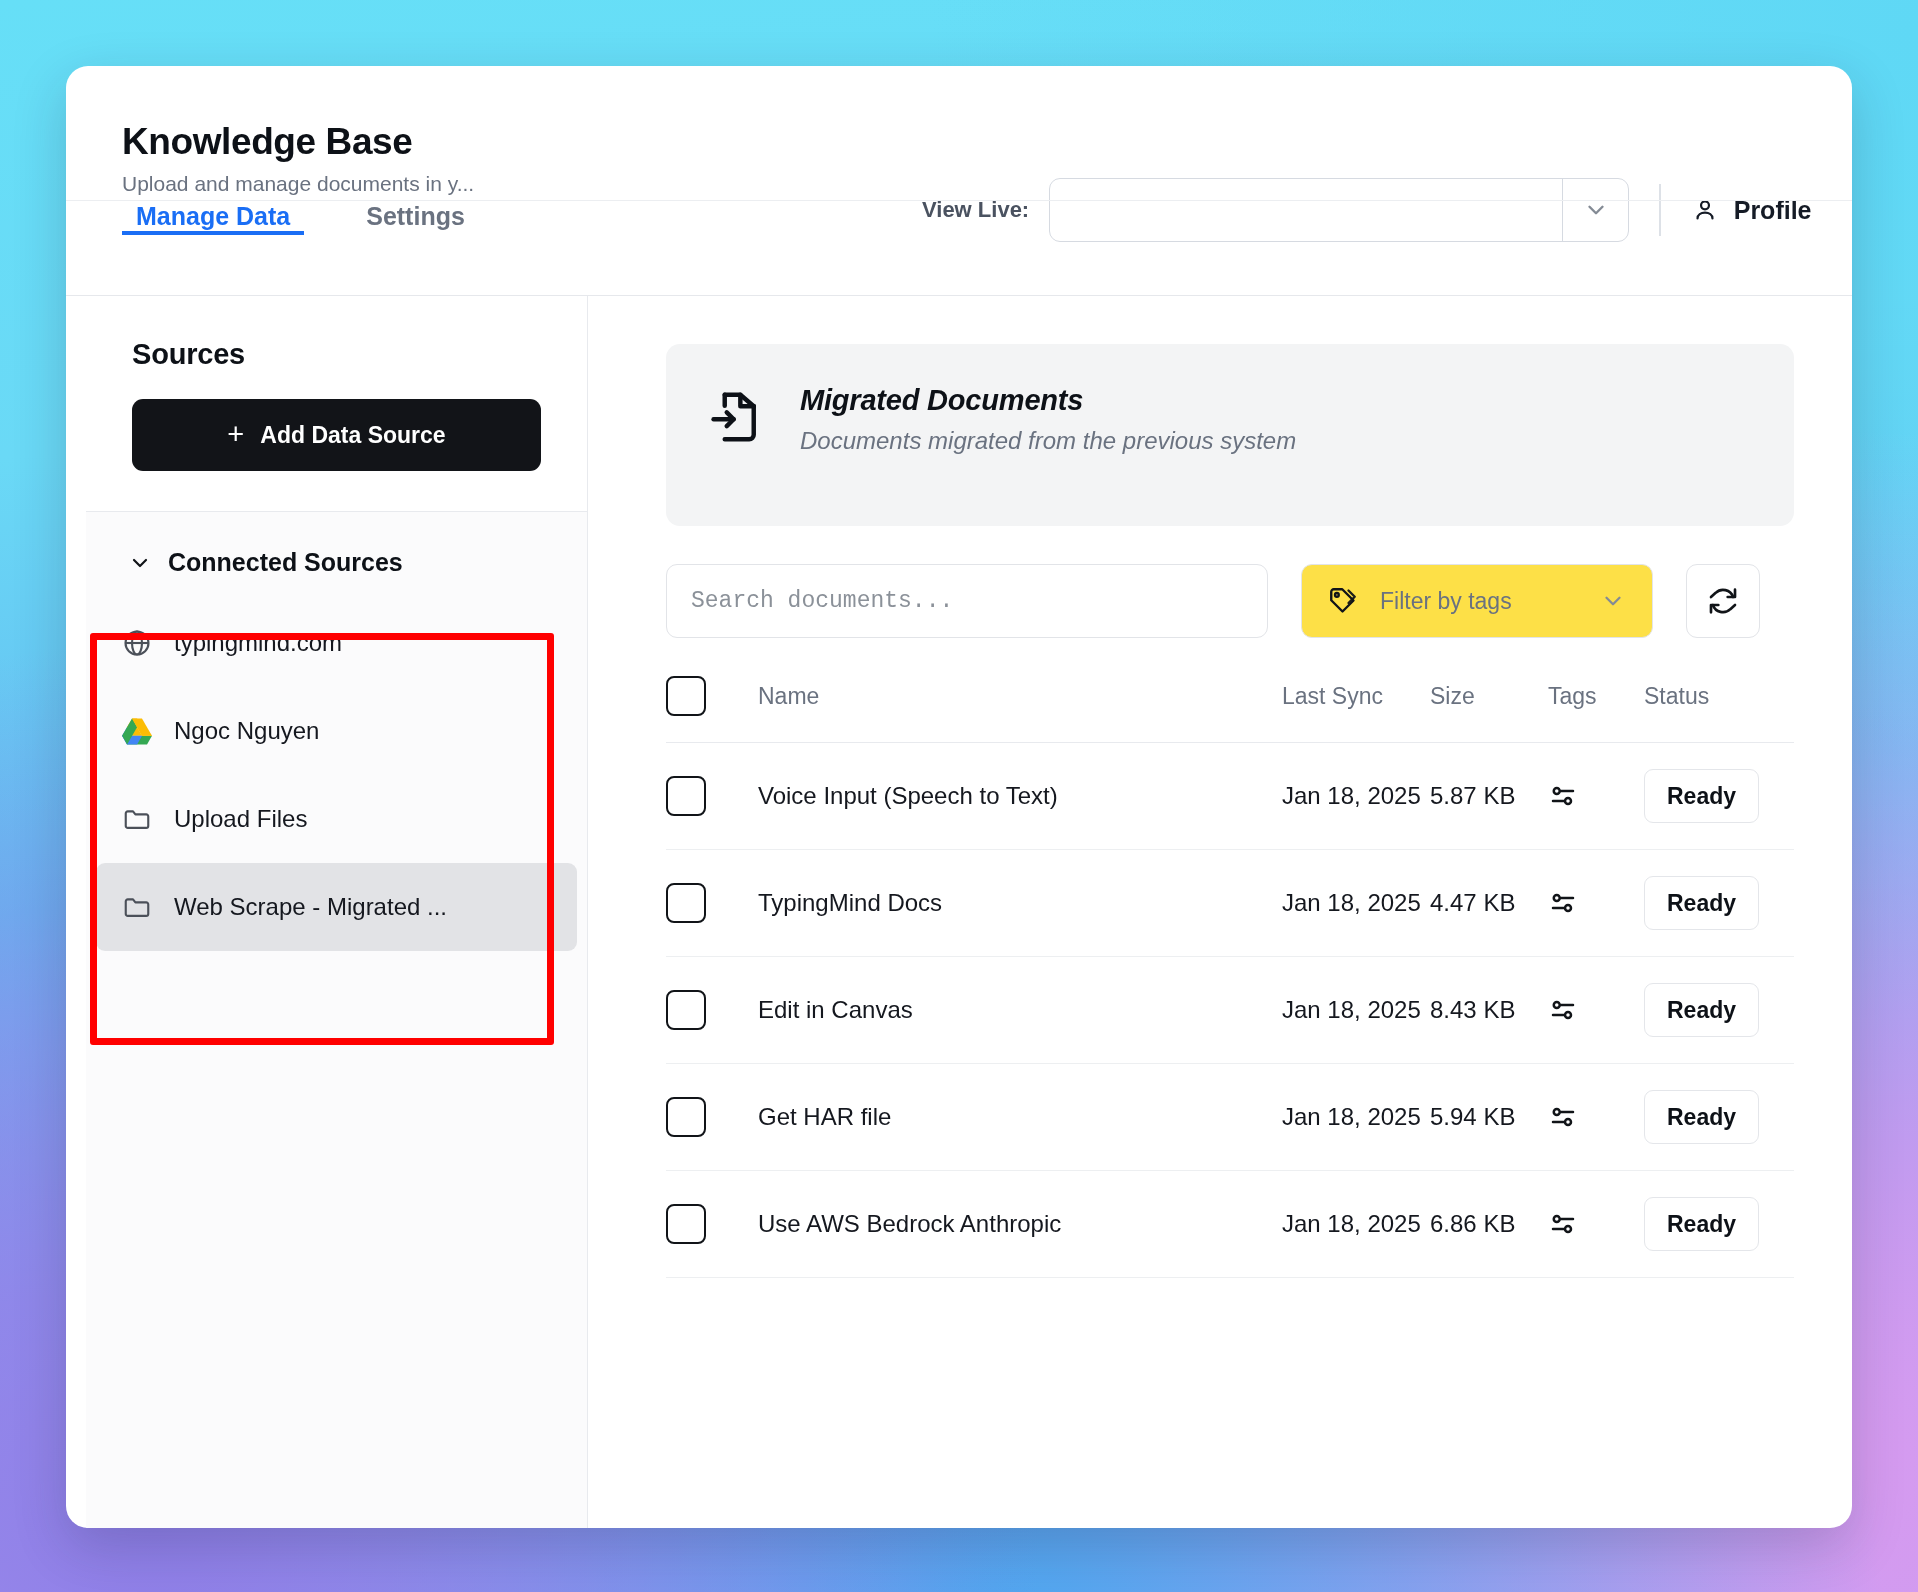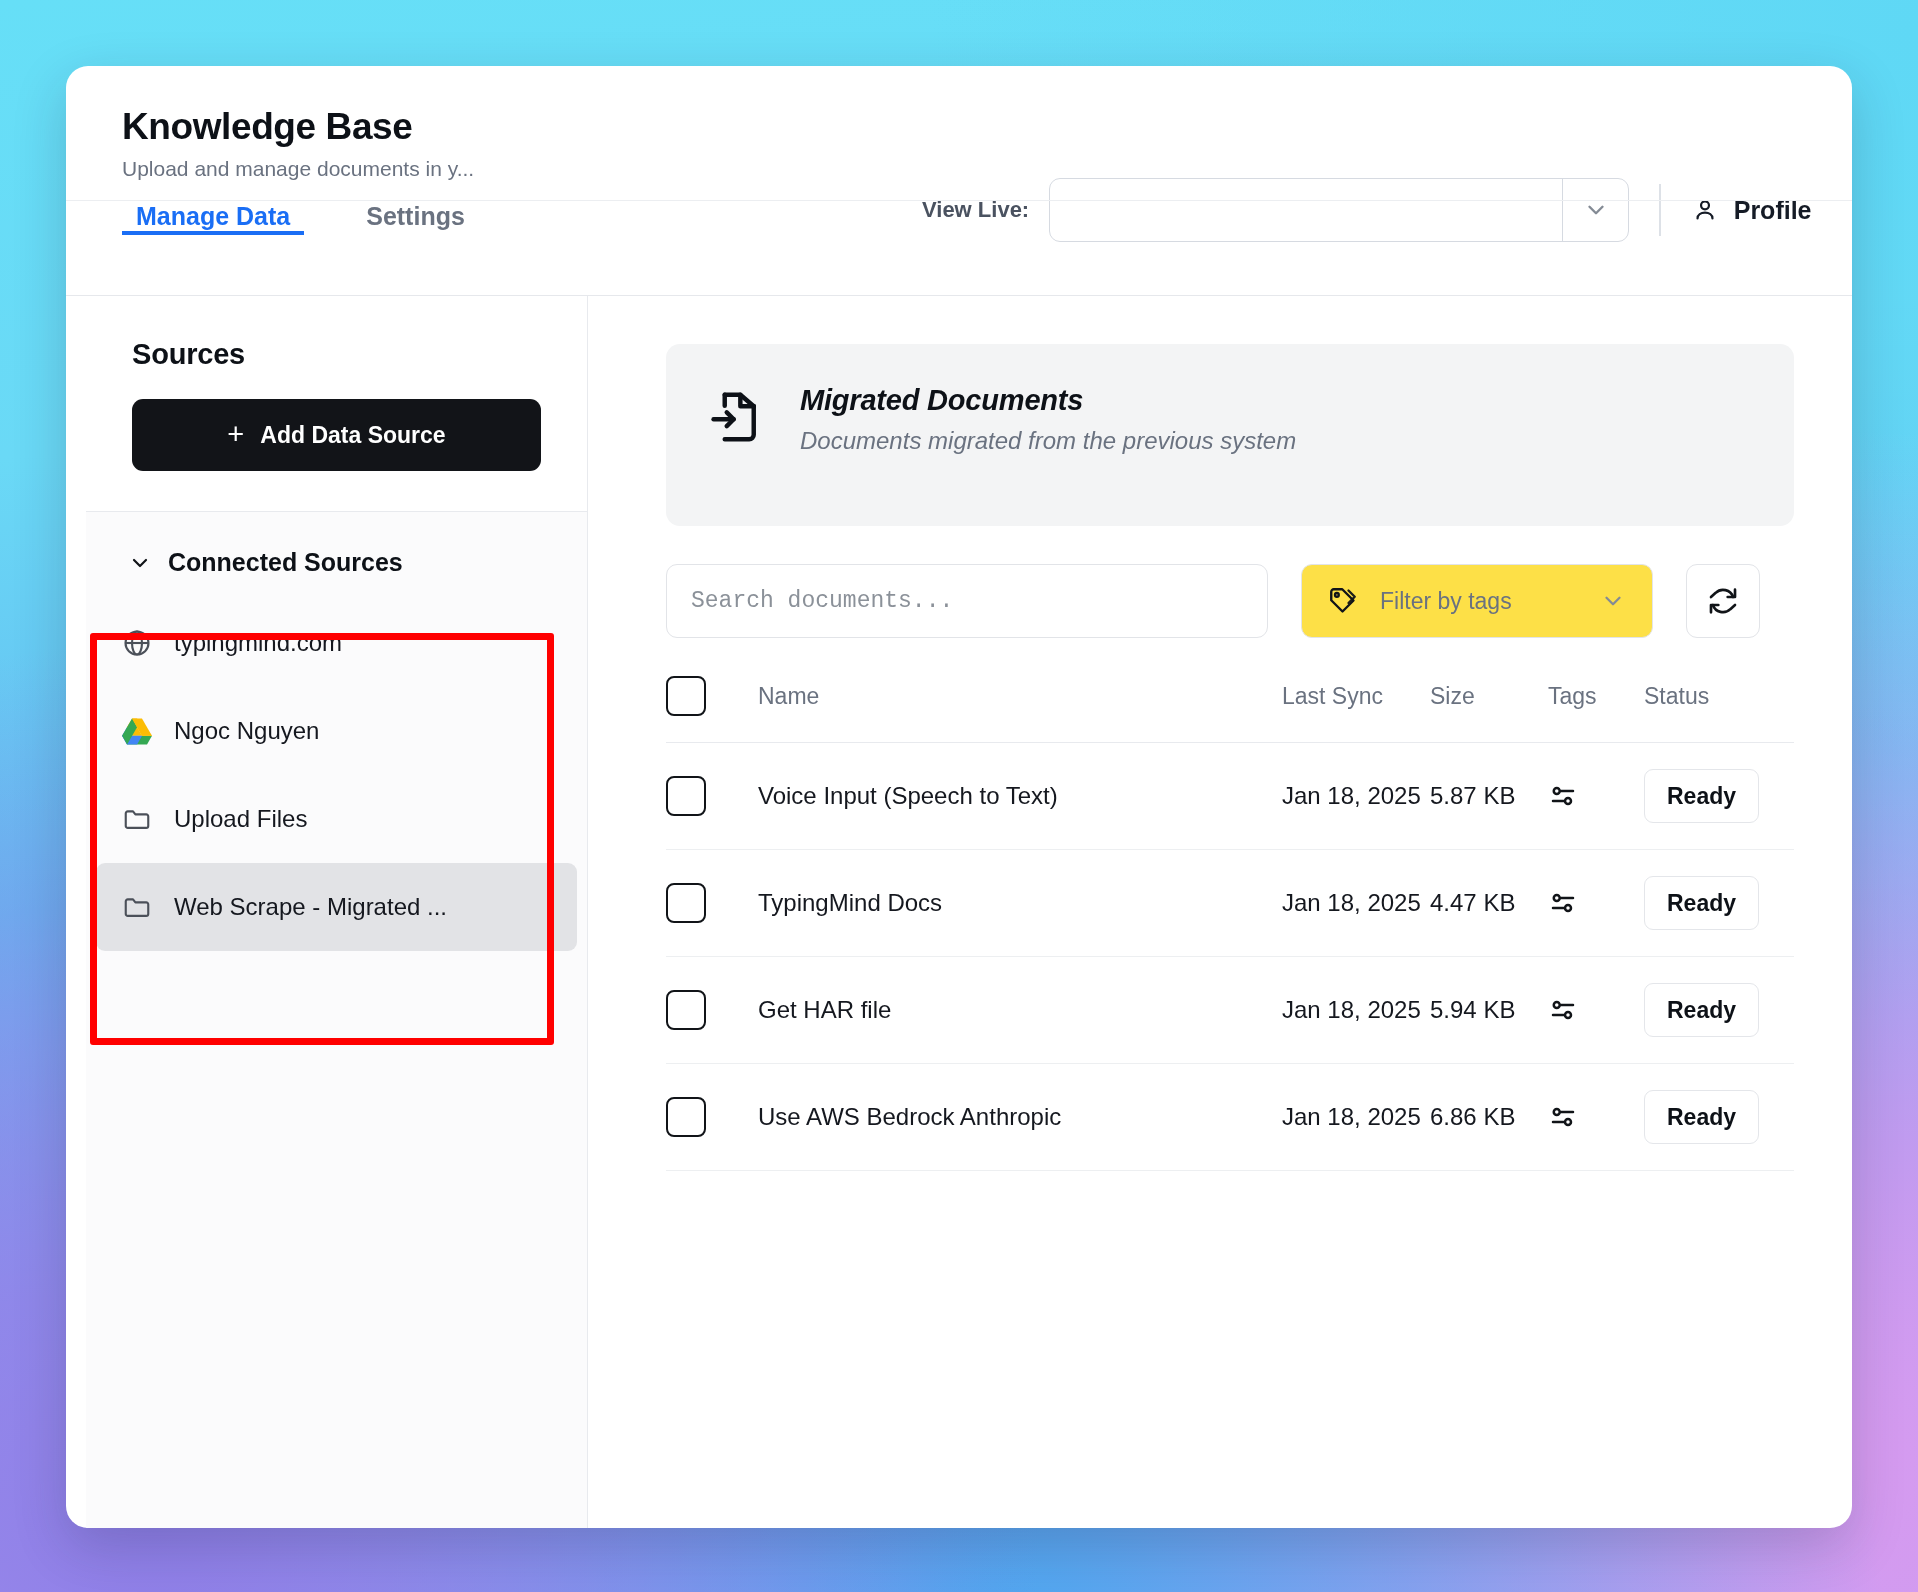--- a/index.html
+++ b/index.html
@@ -34,21 +34,21 @@
     overflow: hidden;
     display: flex;
     flex-direction: column;
   }
 
   
   .header {
     position: relative;
     height: 134px;
     flex: 0 0 134px;
-    padding: 0 58px 0 56px;
+    padding: 15px 58px 0 56px;
     display: flex;
     align-items: flex-start;
   }
 
   .title-block { padding-top: 40px; width: 700px; }
 
   .page-title {
     font-size: 37px;
     font-weight: 700;
     color: #0d1117;
@@ -649,61 +649,80 @@
                       <line x1="10.5" y1="8" x2="20" y2="8"></line>
                       <circle cx="7" cy="8" r="2.4"></circle>
                       <line x1="4" y1="16" x2="12.5" y2="16"></line>
                       <circle cx="16" cy="16" r="2.4"></circle>
                     </svg>
                 </span>
               </td>
               <td><span class="status-pill">Ready</span></td>
             </tr>
 
-
             <tr>
               <td>
                   <span class="chk"></span>
                 </td>
-              <td>Get HAR file</td>
+              <td>Edit in Canvas</td>
               <td>Jan 18, 2025</td>
-              <td>5.94 KB</td>
+              <td>8.43 KB</td>
               <td>
                 <span>
                   <svg width="30" height="30" viewBox="0 0 24 24" fill="none" stroke="#111418" stroke-width="2" stroke-linecap="round">
                       <line x1="10.5" y1="8" x2="20" y2="8"></line>
                       <circle cx="7" cy="8" r="2.4"></circle>
                       <line x1="4" y1="16" x2="12.5" y2="16"></line>
                       <circle cx="16" cy="16" r="2.4"></circle>
                     </svg>
                 </span>
               </td>
               <td><span class="status-pill">Ready</span></td>
             </tr>
 
             <tr>
               <td>
                   <span class="chk"></span>
                 </td>
-              <td>Use AWS Bedrock Anthropic</td>
+              <td>Get HAR file</td>
               <td>Jan 18, 2025</td>
-              <td>6.86 KB</td>
+              <td>5.94 KB</td>
               <td>
                 <span>
                   <svg width="30" height="30" viewBox="0 0 24 24" fill="none" stroke="#111418" stroke-width="2" stroke-linecap="round">
                       <line x1="10.5" y1="8" x2="20" y2="8"></line>
                       <circle cx="7" cy="8" r="2.4"></circle>
                       <line x1="4" y1="16" x2="12.5" y2="16"></line>
                       <circle cx="16" cy="16" r="2.4"></circle>
                     </svg>
                 </span>
               </td>
               <td><span class="status-pill">Ready</span></td>
             </tr>
 
+            <tr>
+              <td>
+                  <span class="chk"></span>
+                </td>
+              <td>Use AWS Bedrock Anthropic</td>
+              <td>Jan 18, 2025</td>
+              <td>6.86 KB</td>
+              <td>
+                <span>
+                  <svg width="30" height="30" viewBox="0 0 24 24" fill="none" stroke="#111418" stroke-width="2" stroke-linecap="round">
+                      <line x1="10.5" y1="8" x2="20" y2="8"></line>
+                      <circle cx="7" cy="8" r="2.4"></circle>
+                      <line x1="4" y1="16" x2="12.5" y2="16"></line>
+                      <circle cx="16" cy="16" r="2.4"></circle>
+                    </svg>
+                </span>
+              </td>
+              <td><span class="status-pill">Ready</span></td>
+            </tr>
+
 
           </tbody>
         </table>
         <div class="fade-bottom"></div>
       </div>
 
     </div>
   </div>
 </div>
 

